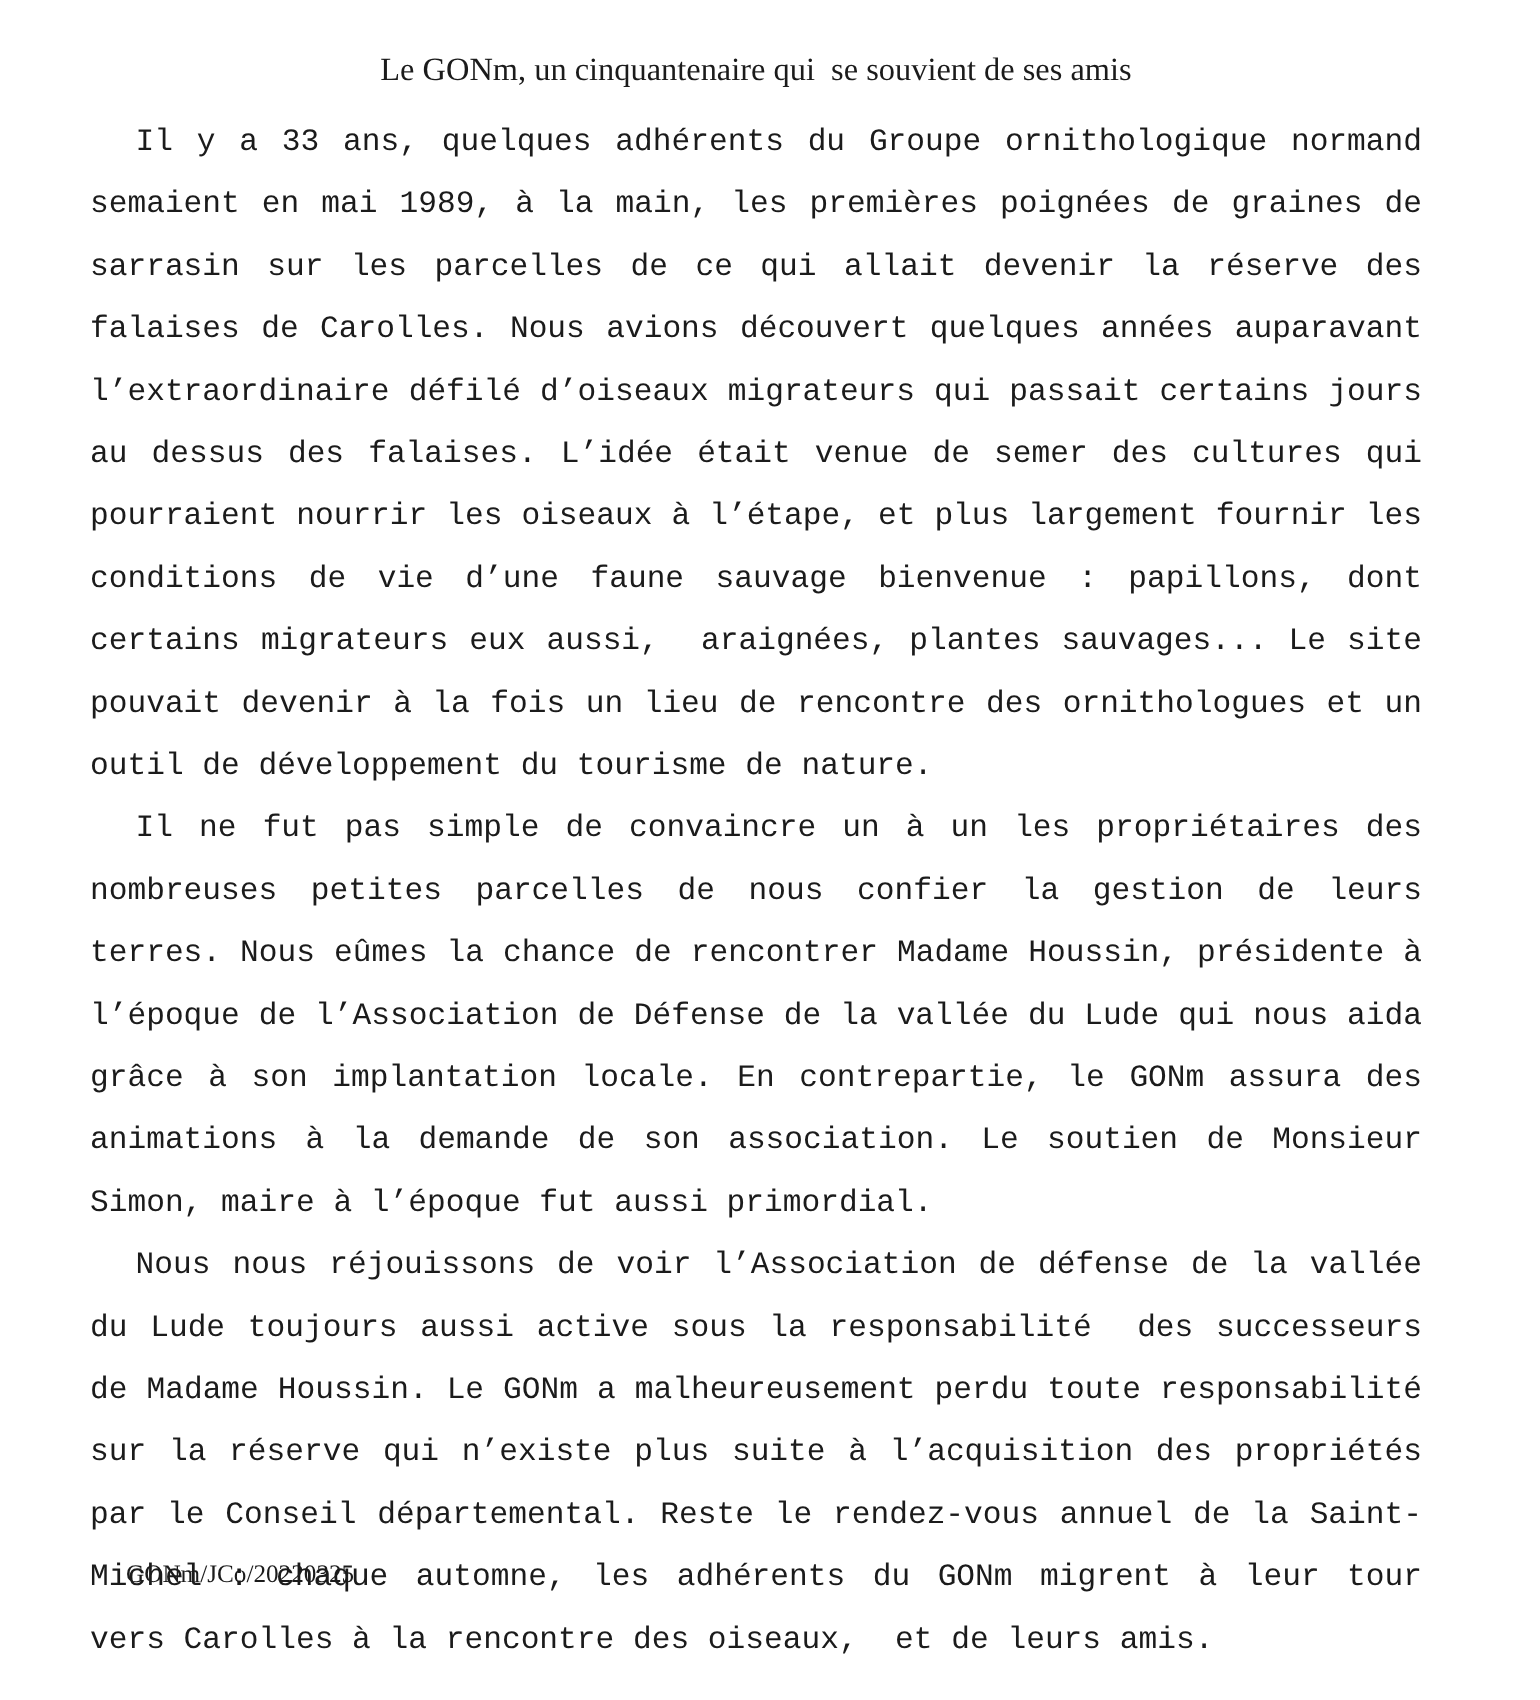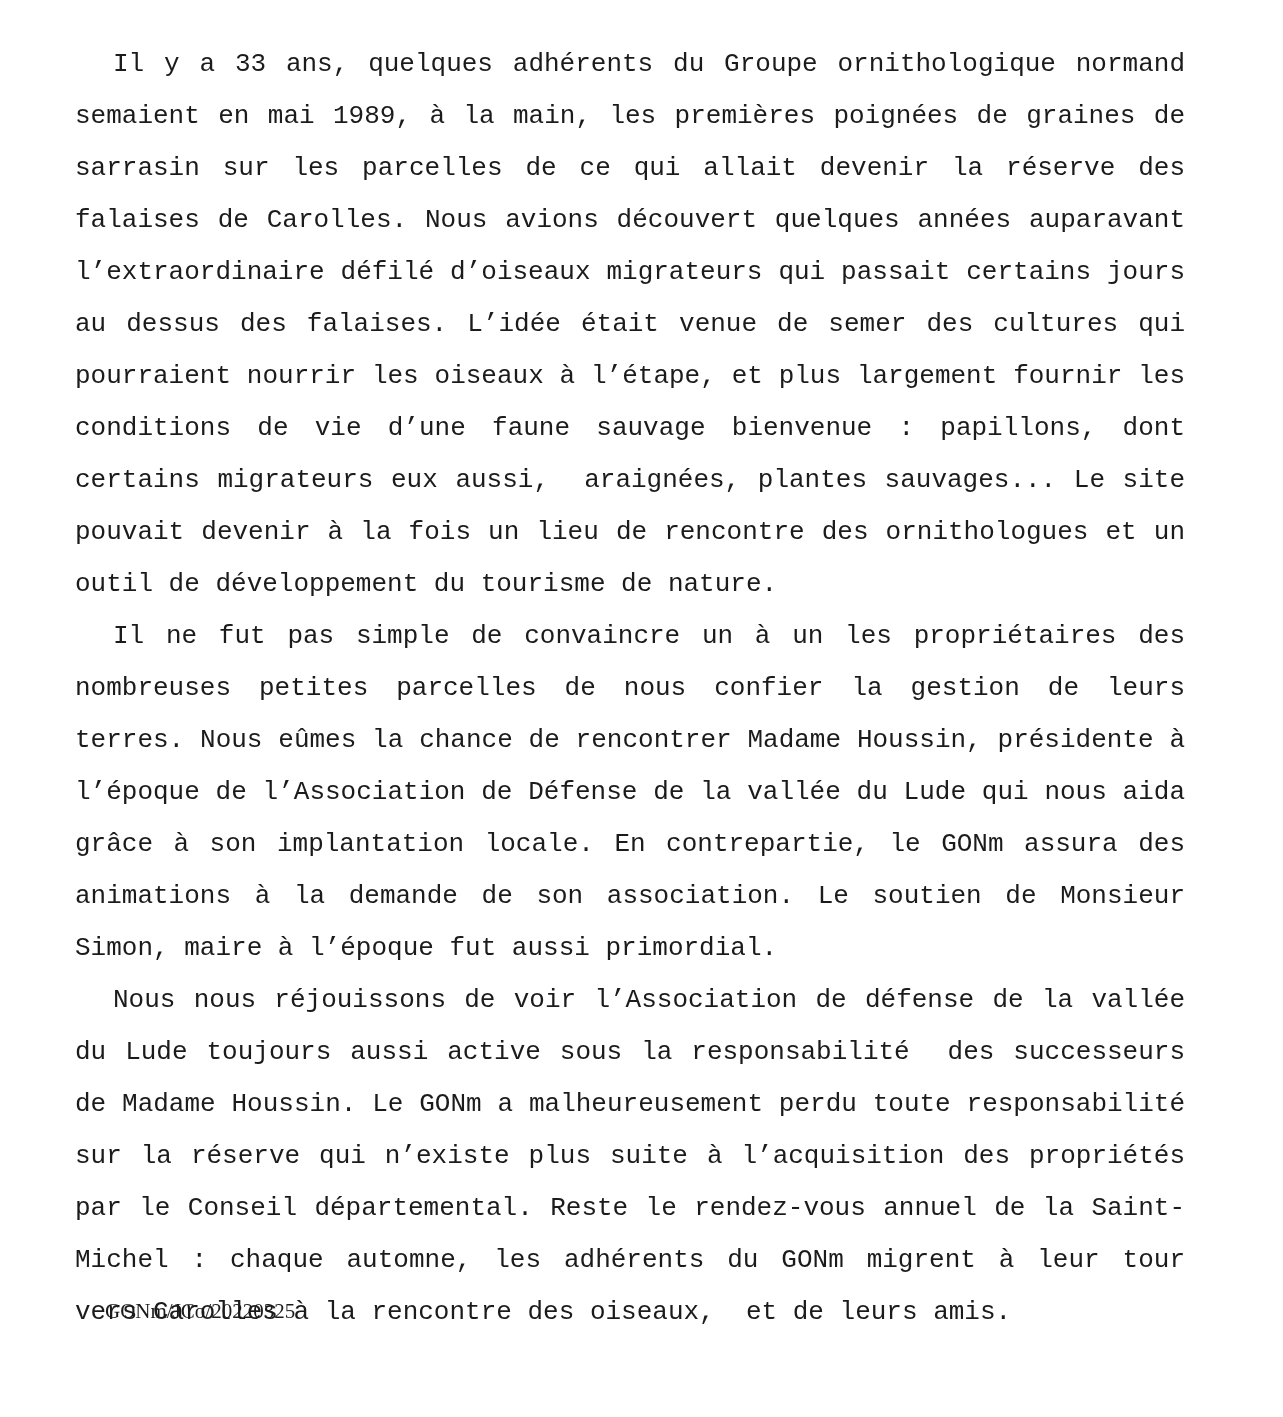--- a/index.html
+++ b/index.html
@@ -43,20 +43,21 @@
     top: 1298px;
     font-size: 21px;
     line-height: 26px;
     color: #1b1b1b;
   }
 </style>
 </head>
 <body>
 
 <div class="page">
+  <h1 class="doc-title">Le GONm, un cinquantenaire qui  se souvient de ses amis</h1>
 
   <p class="doc-paragraph">Il y a 33 ans, quelques adhérents du Groupe ornithologique normand semaient en mai 1989, à la main, les premières poignées de graines de sarrasin sur les parcelles de ce qui allait devenir la réserve des falaises de Carolles. Nous avions découvert quelques années auparavant l’extraordinaire défilé d’oiseaux migrateurs qui passait certains jours au dessus des falaises. L’idée était venue de semer des cultures qui pourraient nourrir les oiseaux à l’étape, et plus largement fournir les conditions de vie d’une faune sauvage bienvenue : papillons, dont certains migrateurs eux aussi,  araignées, plantes sauvages... Le site pouvait devenir à la fois un lieu de rencontre des ornithologues et un outil de développement du tourisme de nature.</p>
 
   <p class="doc-paragraph">Il ne fut pas simple de convaincre un à un les propriétaires des nombreuses petites parcelles de nous confier la gestion de leurs terres. Nous eûmes la chance de rencontrer Madame Houssin, présidente à l’époque de l’Association de Défense de la vallée du Lude qui nous aida grâce à son implantation locale. En contrepartie, le GONm assura des animations à la demande de son association. Le soutien de Monsieur Simon, maire à l’époque fut aussi primordial.</p>
 
   <p class="doc-paragraph">Nous nous réjouissons de voir l’Association de défense de la vallée du Lude toujours aussi active sous la responsabilité  des successeurs de Madame Houssin. Le GONm a malheureusement perdu toute responsabilité sur la réserve qui n’existe plus suite à l’acquisition des propriétés par le Conseil départemental. Reste le rendez-vous annuel de la Saint-Michel : chaque automne, les adhérents du GONm migrent à leur tour  vers Carolles à la rencontre des oiseaux,  et de leurs amis.</p>
 
 </div>
 
 <div class="doc-footer">GONm/JCo/20220325</div>

